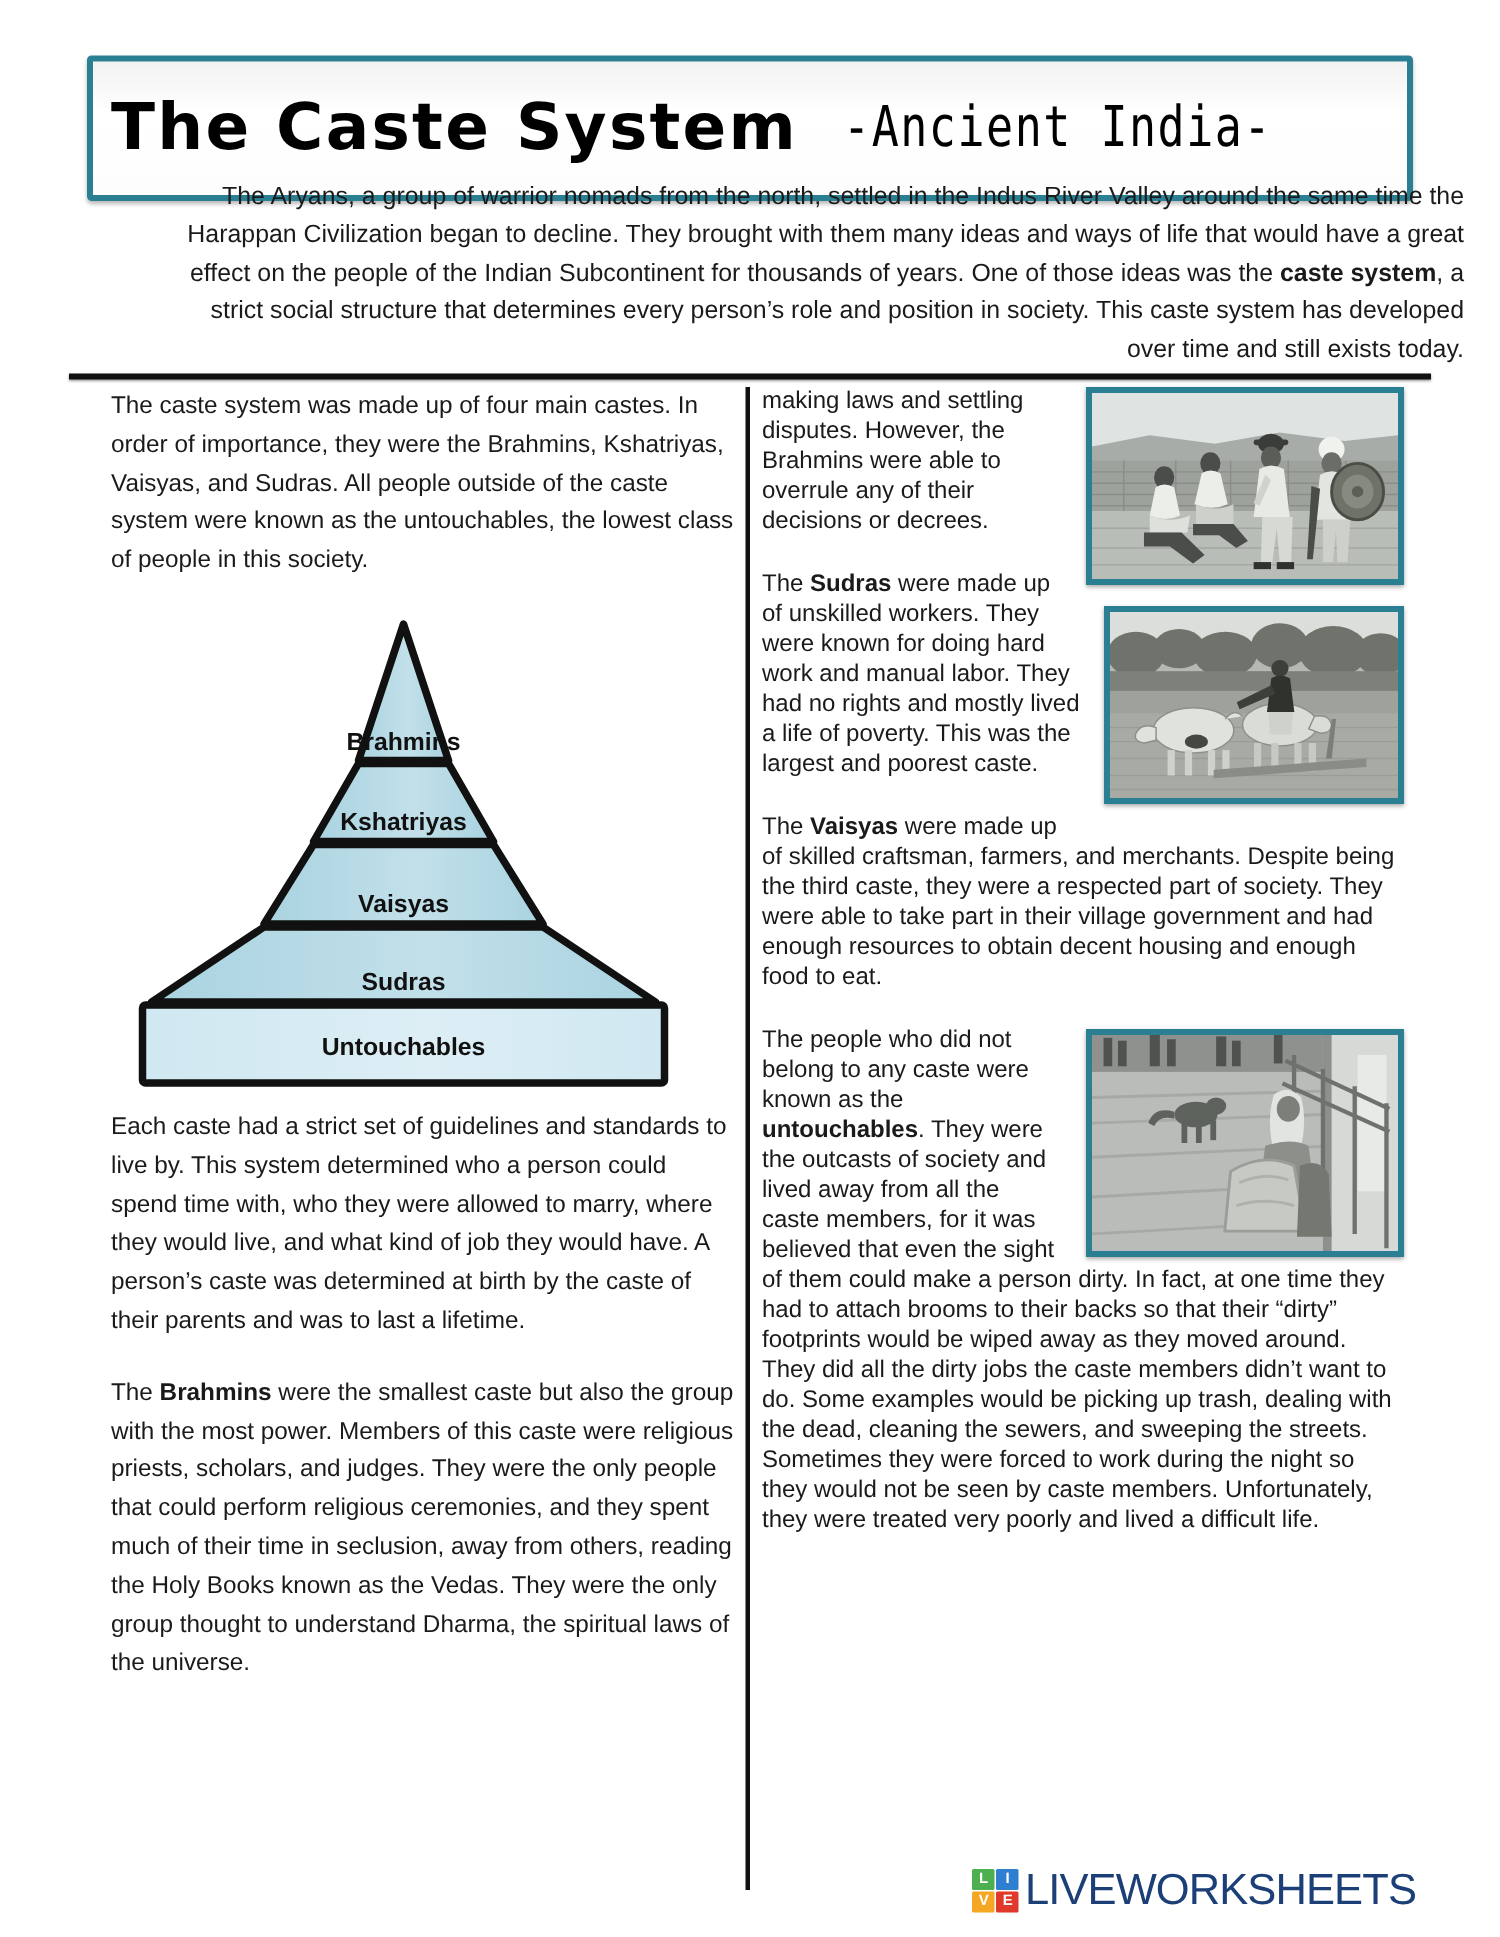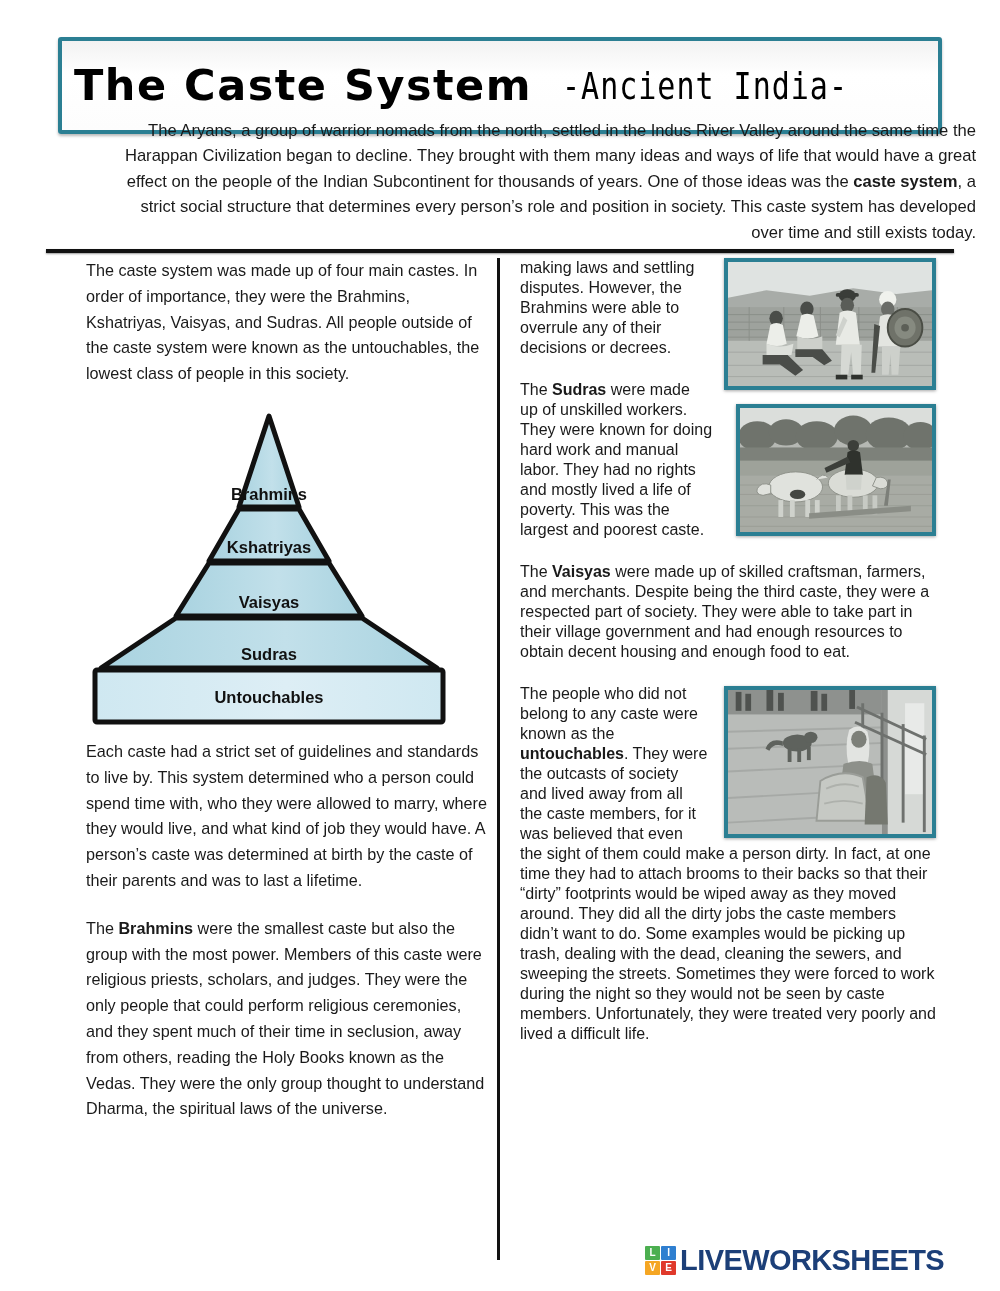--- a/index.html
+++ b/index.html
@@ -83,21 +83,21 @@
     font-size:16.2px;
     line-height:25.8px;
   }
   .col-right{
     position:absolute;
     left:508px; top:258px;
     width:428px;
     font-size:16px;
     line-height:20px;
   }
-  .col-left p, .col-right p { margin:0 0 22px 12px; }
+  .col-left p, .col-right p { margin:0 0 22px 0; }
   .col-left b, .col-right b { font-weight:bold; }
 
   
   .pyramid-wrap{
     position:relative;
     width:365px;
     height:320px;
     margin:8px 0 10px 12px;
   }
   .pyramid-wrap svg{ display:block; }
@@ -154,21 +154,21 @@
     display:flex; align-items:center; justify-content:center;
     font-family:"Liberation Sans", sans-serif;
     font-weight:bold;
     font-size:10px;
     color:#ffffff;
     border-radius:1px;
     line-height:1;
   }
   .lw-word{
     font-family:"Liberation Sans", sans-serif;
-    font-weight:bold;
+    font-weight:normal;
     font-size:29px;
     letter-spacing:-0.6px;
     color:#1c3f78;
     line-height:1;
   }
 </style>
 </head>
 <body>
 
 <div class="title-banner" style="border-color: rgb(43, 127, 147);">

